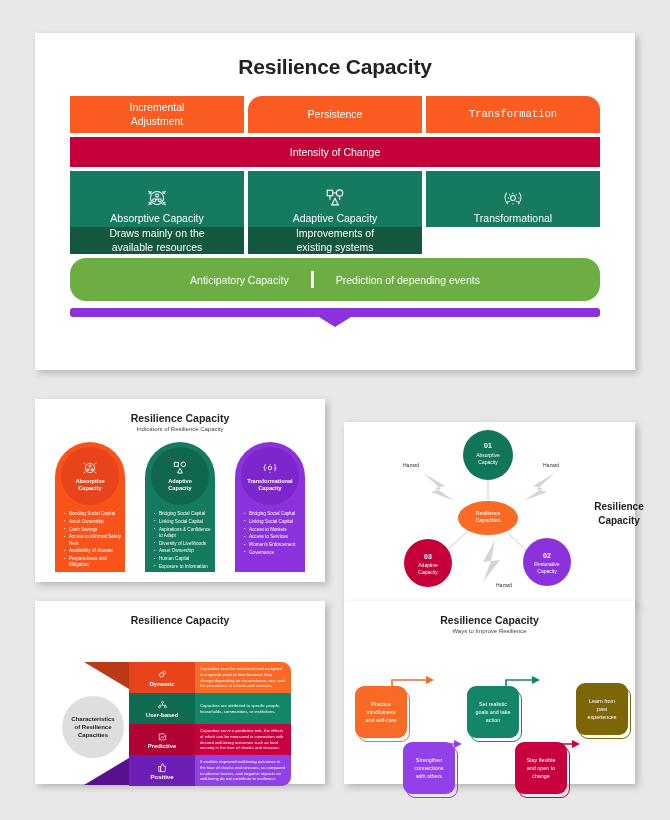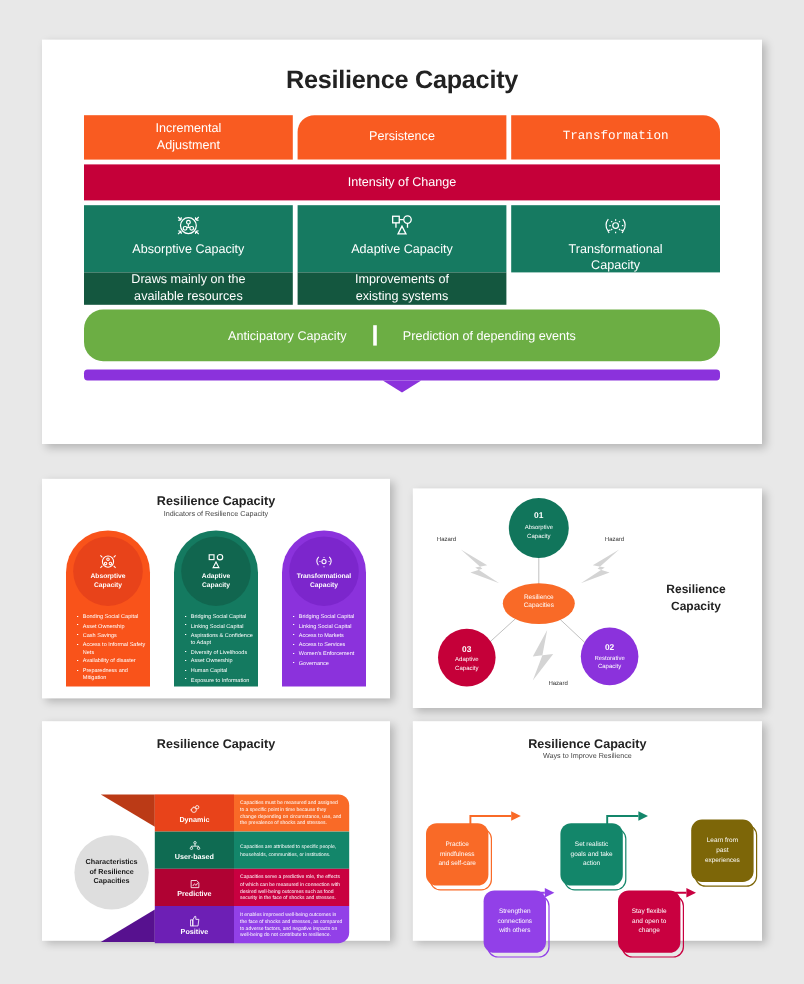--- a/index.html
+++ b/index.html
@@ -54,21 +54,21 @@
   }
 
   .row-caps { display: flex; gap: 4px; margin-top: 4px; }
   .cap-col { flex: 1; }
   .cap-head {
     background: #167a61;
     height: 56px;
     color: #ffffff;
     display: flex; flex-direction: column;
     align-items: center; justify-content: flex-start;
-    padding-top: 6px;
+    padding-top: 16px;
   }
   .cap-icon { width: 22px; height: 22px; display: block; }
   .cap-head-label {
     font-size: 10.5px; text-align: center; line-height: 1.2; margin-top: 3px;
   }
   .cap-body {
     background: #14573f;
     height: 27px;
     color: #ffffff;
     font-size: 10.5px;
@@ -97,21 +97,21 @@
     position: absolute; left: 50%; top: 9px;
     transform: translateX(-50%);
     width: 0; height: 0;
     border-left: 16px solid transparent;
     border-right: 16px solid transparent;
     border-top: 10px solid #8b32dc;
   }
 
   
   #slide-indicators { left: 35px; top: 399px; width: 290px; height: 183px; }
-  #slide-network    { left: 344px; top: 407px; width: 291px; height: 183px; }
+  #slide-network    { left: 344px; top: 422px; width: 291px; height: 183px; padding-left: 39px; }
   #slide-chars      { left: 35px; top: 601px; width: 290px; height: 183px; }
   #slide-ways       { left: 344px; top: 601px; width: 291px; height: 183px; }
 
   .mini-title {
     text-align: center; font-size: 10.5px; font-weight: bold;
     color: #222222; padding-top: 13px;
   }
   .mini-sub {
     text-align: center; font-size: 6px; color: #444444; margin-top: 2px;
   }

